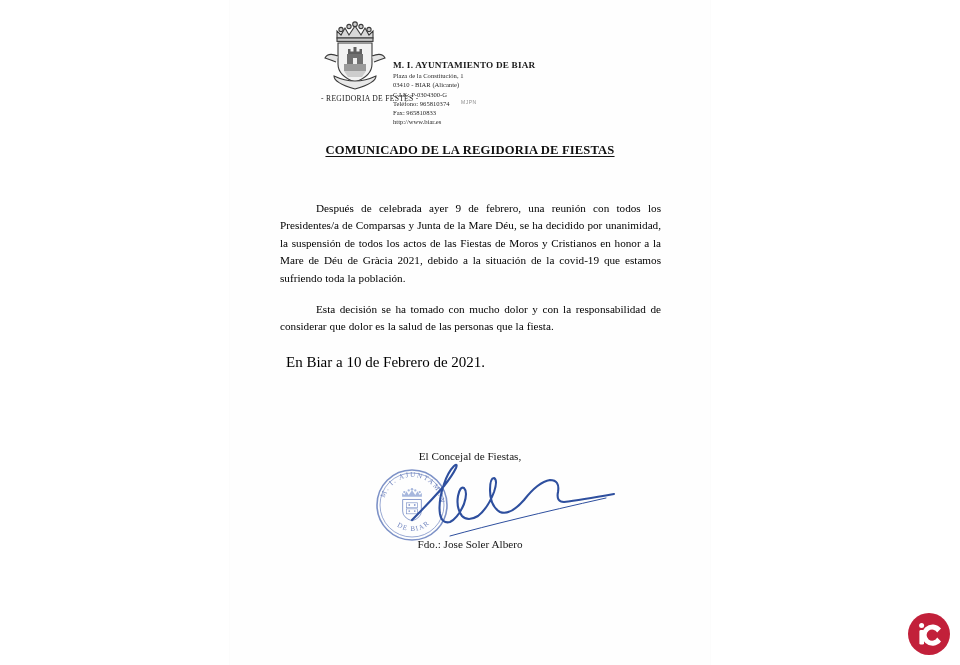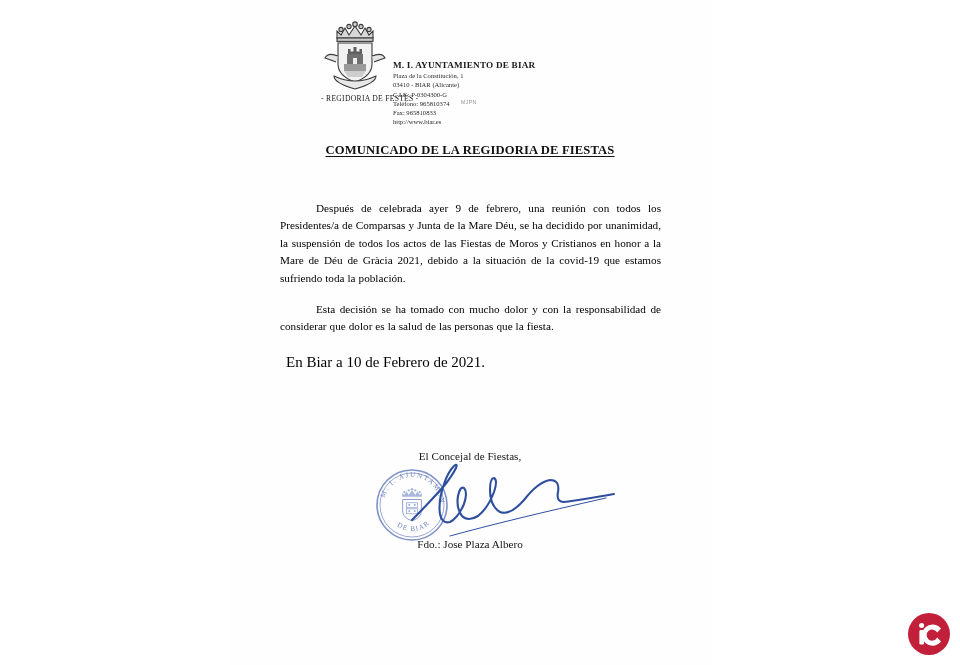--- a/index.html
+++ b/index.html
@@ -268,21 +268,21 @@
 
     <div class="signature-ink">
       <svg viewBox="0 0 230 86" width="230" height="86">
         <g fill="none" stroke="#2e4f9e" stroke-linecap="round" stroke-linejoin="round">
           <path d="M14 62 Q30 46 46 28 Q54 18 58 10 Q60 5 56 8 Q50 14 46 26 Q40 44 42 56 Q44 66 52 64 Q60 60 66 46 Q70 34 66 30 Q62 28 60 38 Q58 50 64 58 Q70 64 80 58 Q90 50 96 34 Q100 22 96 20 Q92 20 92 32 Q92 48 102 54 Q112 58 126 42 Q140 24 152 22 Q162 22 160 34 Q158 44 166 44 Q182 42 216 36" stroke-width="2.1"></path>
           <path d="M52 78 Q110 62 208 40" stroke-width="1"></path>
         </g>
       </svg>
     </div>
 
-    <div class="sign-name">Fdo.: Jose Plaza Albero</div>
+    <div class="sign-name">Fdo.: Jose Soler Albero</div>
   </div>
 
 </div>
 
 <div class="site-logo">
   <svg viewBox="0 0 44 44" width="44" height="44">
     <circle cx="22" cy="22" r="21" fill="#c2203a"></circle>
     <circle cx="14.6" cy="13.4" r="2.5" fill="#ffffff"></circle>
     <rect x="12.4" y="18" width="4.6" height="14.6" rx="1.4" fill="#ffffff"></rect>
     <path d="M34 16.6 A10.6 10.6 0 1 0 34 29.6 L30.2 25.6 A5.6 5.6 0 1 1 30.2 20.6 Z" fill="#ffffff"></path>

